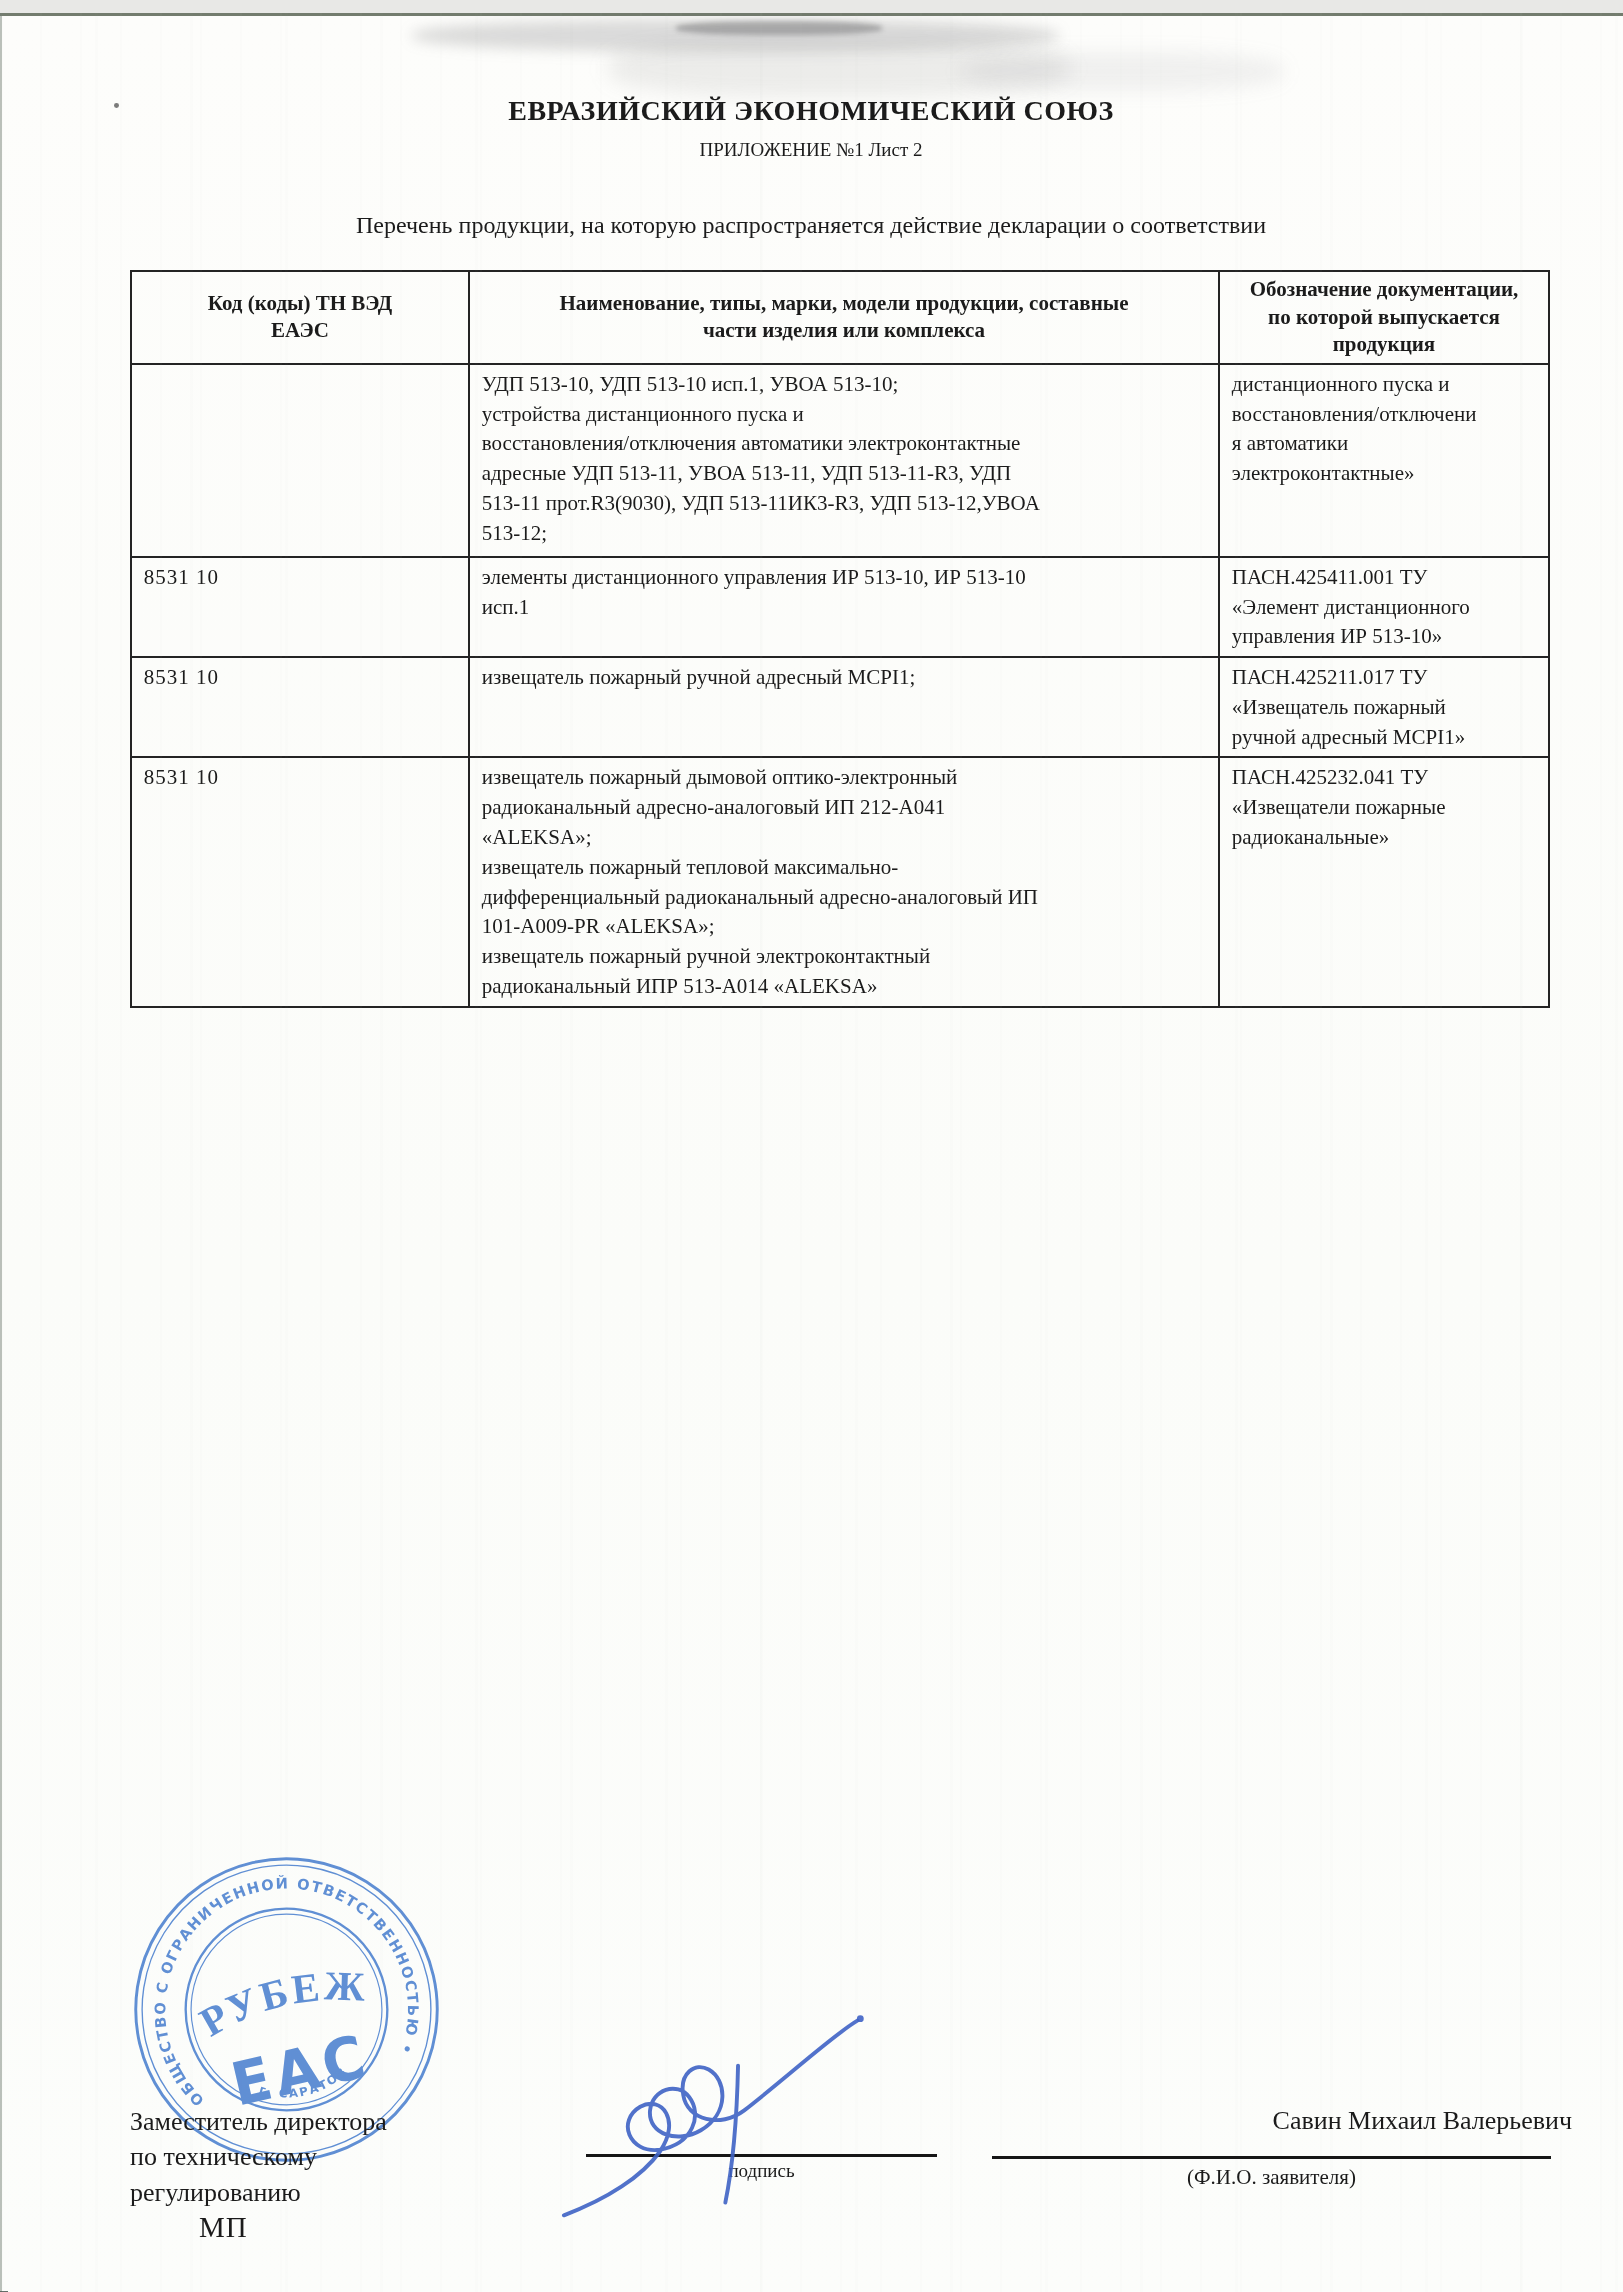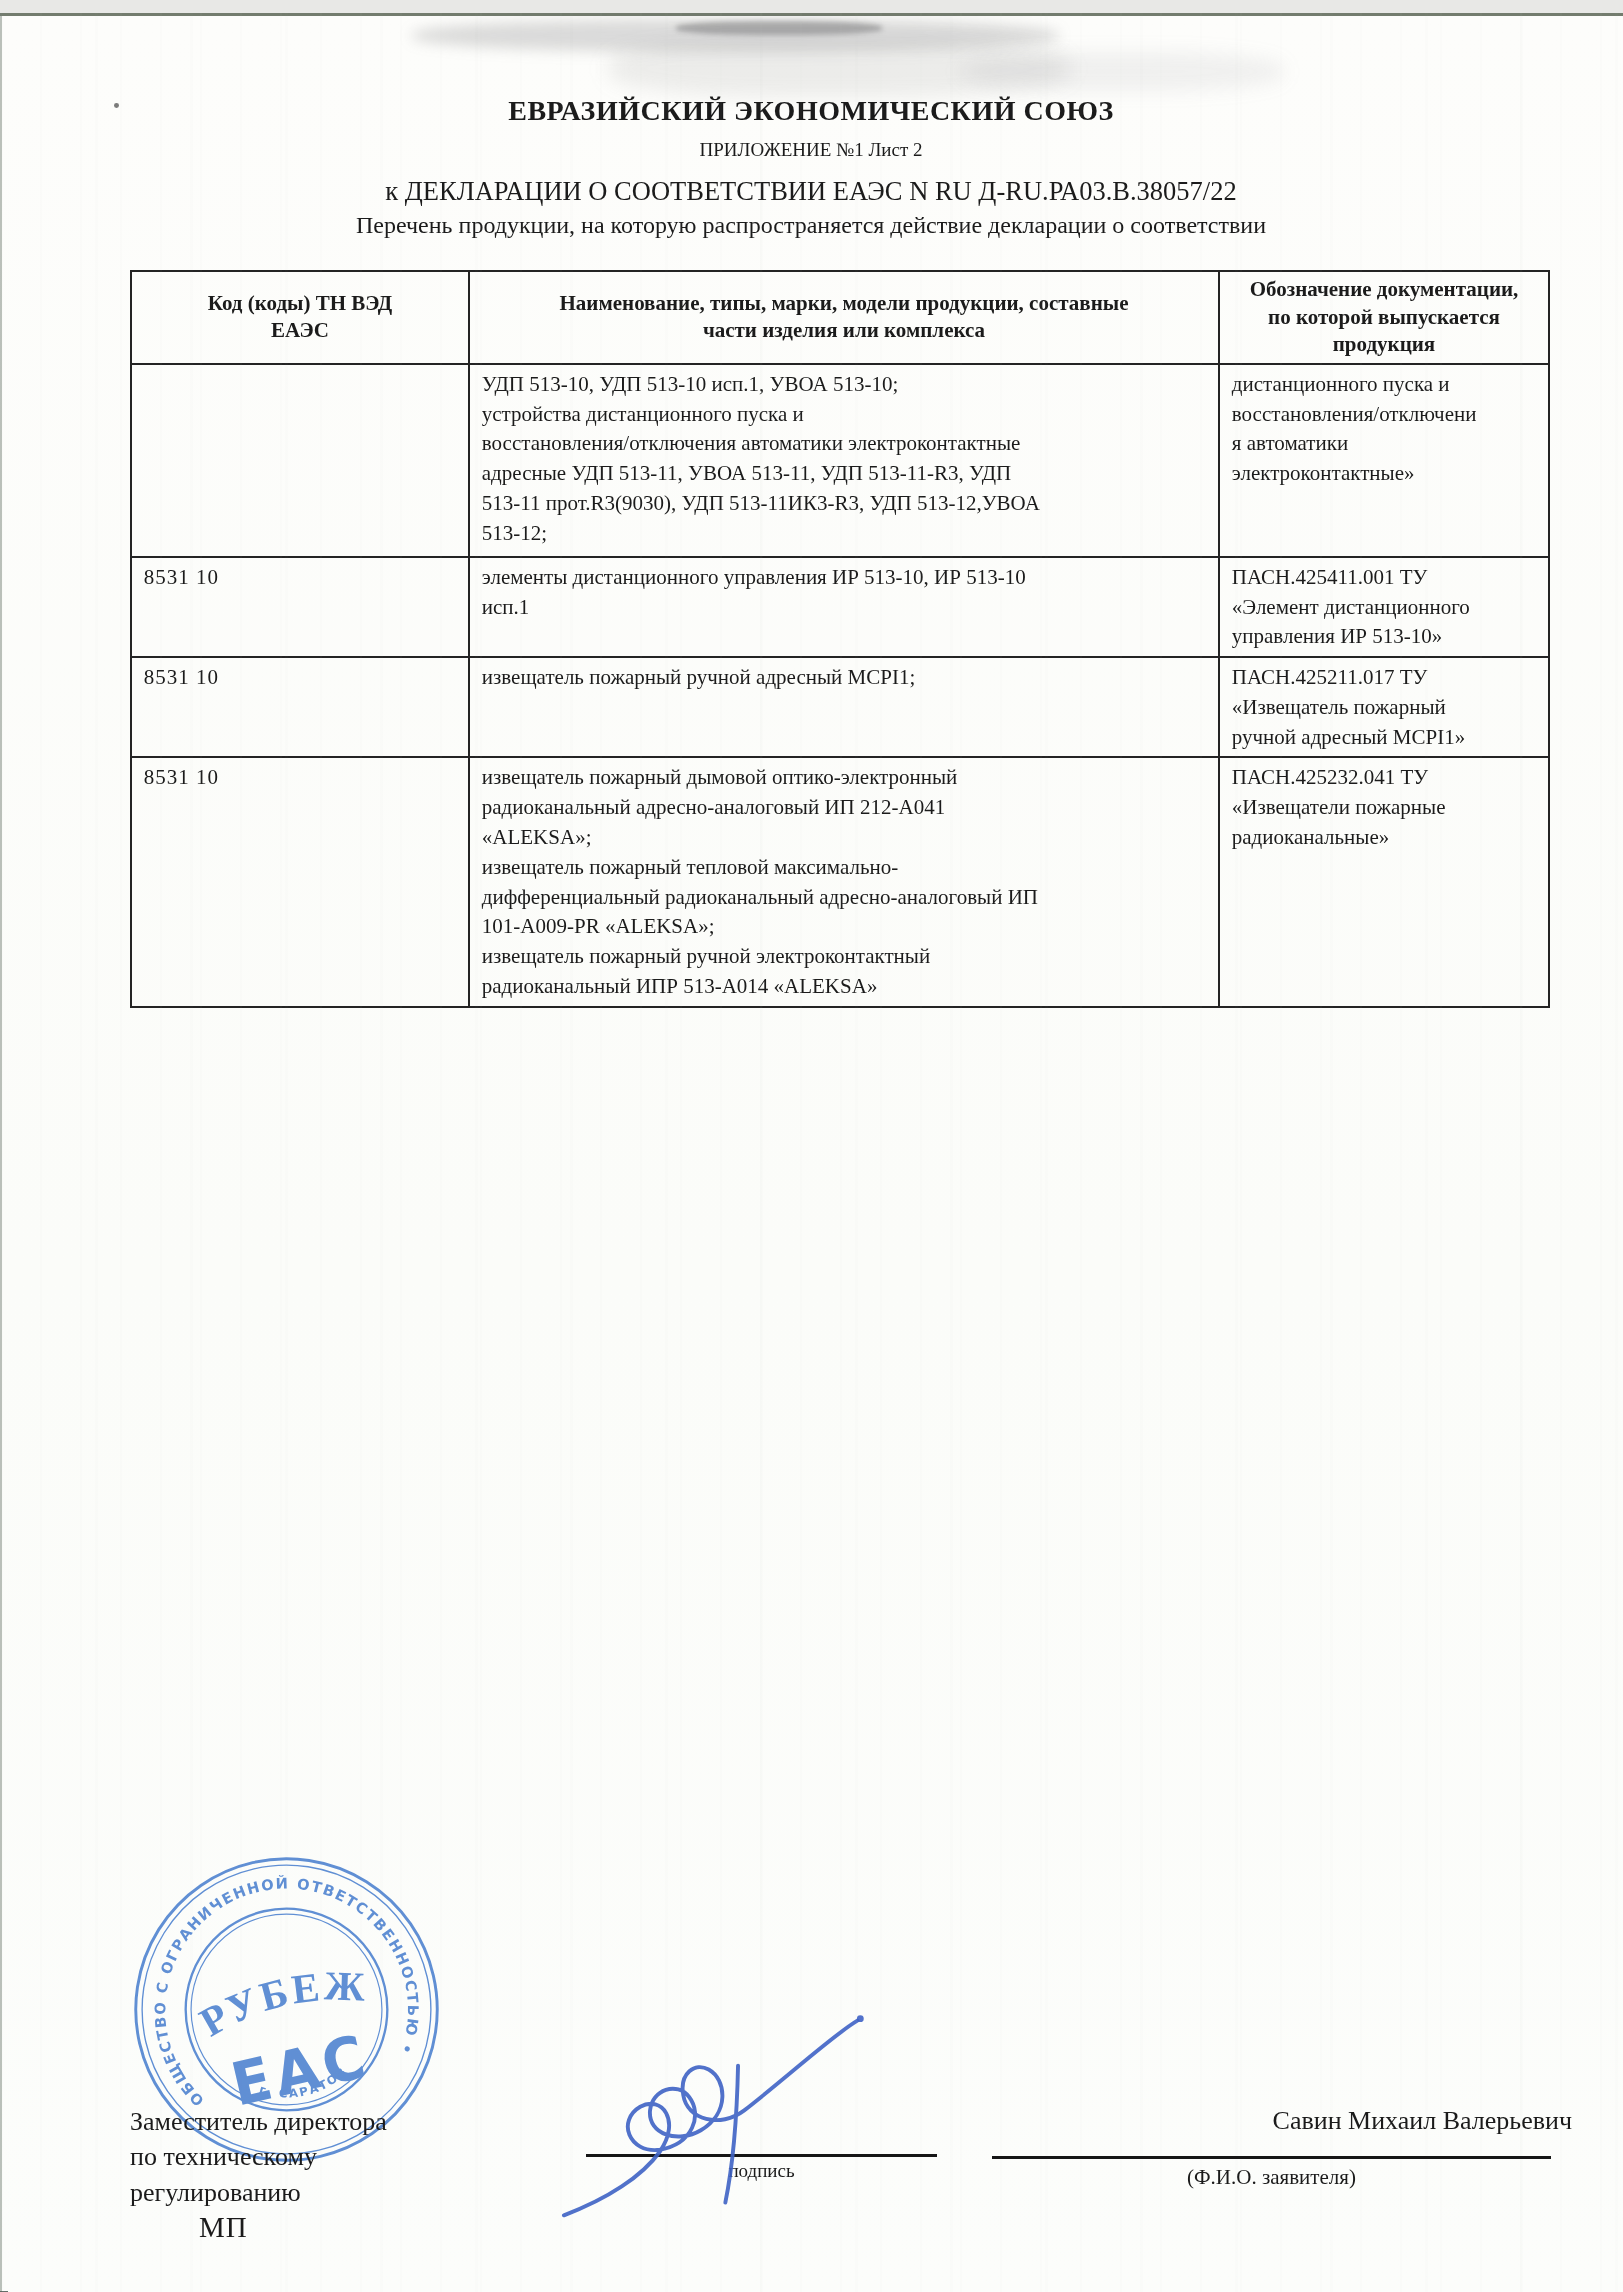--- a/index.html
+++ b/index.html
@@ -60,21 +60,20 @@
   <div class="edge-bottom"></div>
   <div class="speck-bl"></div>
   <div class="dot-artifact"></div>
   <div class="smudge1"></div>
   <div class="smudge2"></div>
   <div class="smudge3"></div>
   <div class="smudge4"></div>
 
   <div class="hline h-title">ЕВРАЗИЙСКИЙ ЭКОНОМИЧЕСКИЙ СОЮЗ</div>
   <div class="hline h-sub1">ПРИЛОЖЕНИЕ №1 Лист 2</div>
-  <div class="hline h-sub2">к ДЕКЛАРАЦИИ О СООТВЕТСТВИИ ЕАЭС N RU Д-RU.РА03.В.38057/22</div>
   <div class="hline h-sub3">Перечень продукции, на которую распространяется действие декларации о соответствии</div>
 
   <table class="decl">
     <colgroup>
         <col style="width:338px">
         <col style="width:750px">
         <col style="width:330px">
       </colgroup>
     <tbody>
         <tr class="hdr" style="height:81px">

